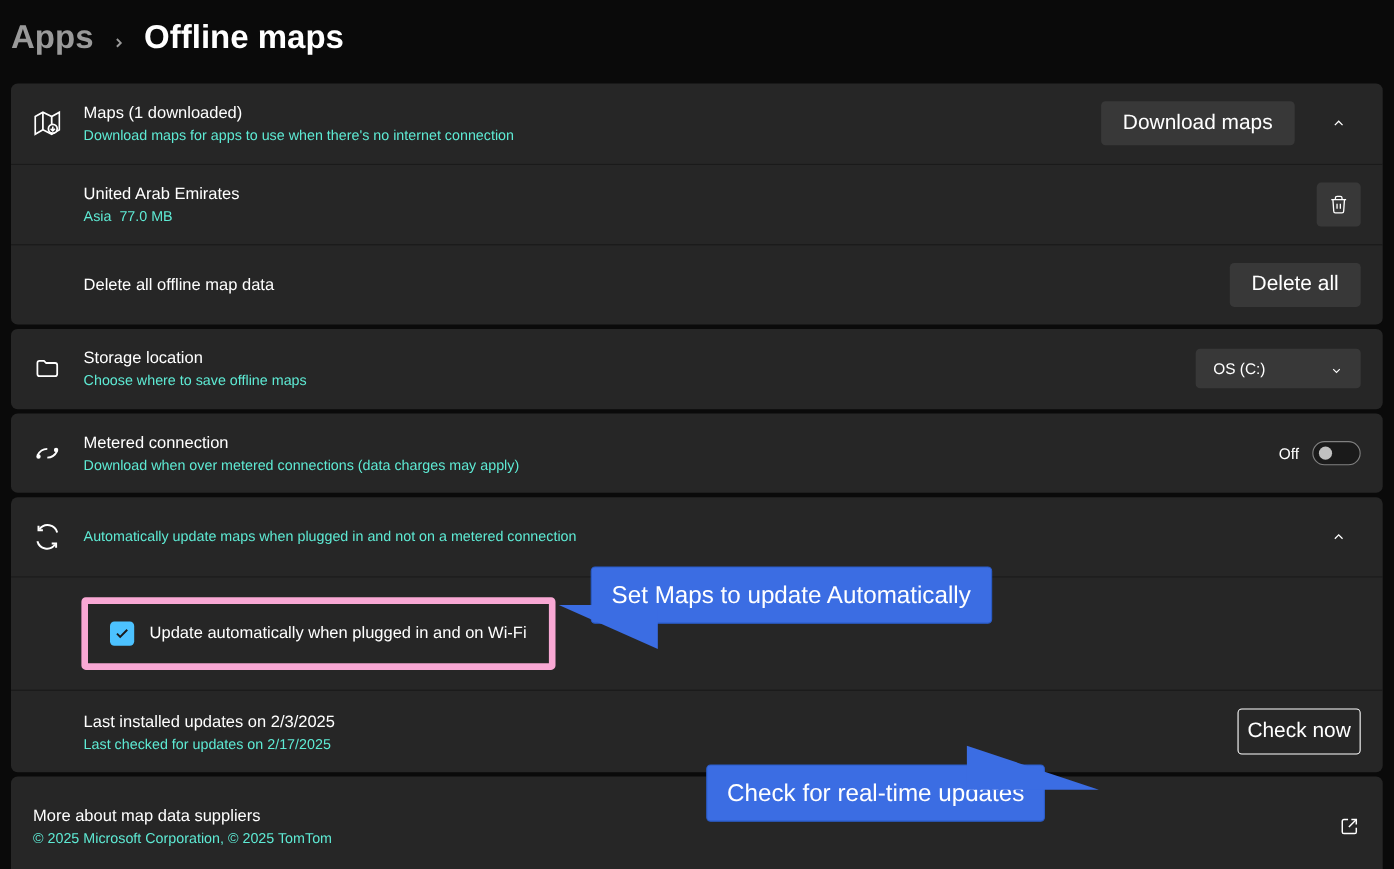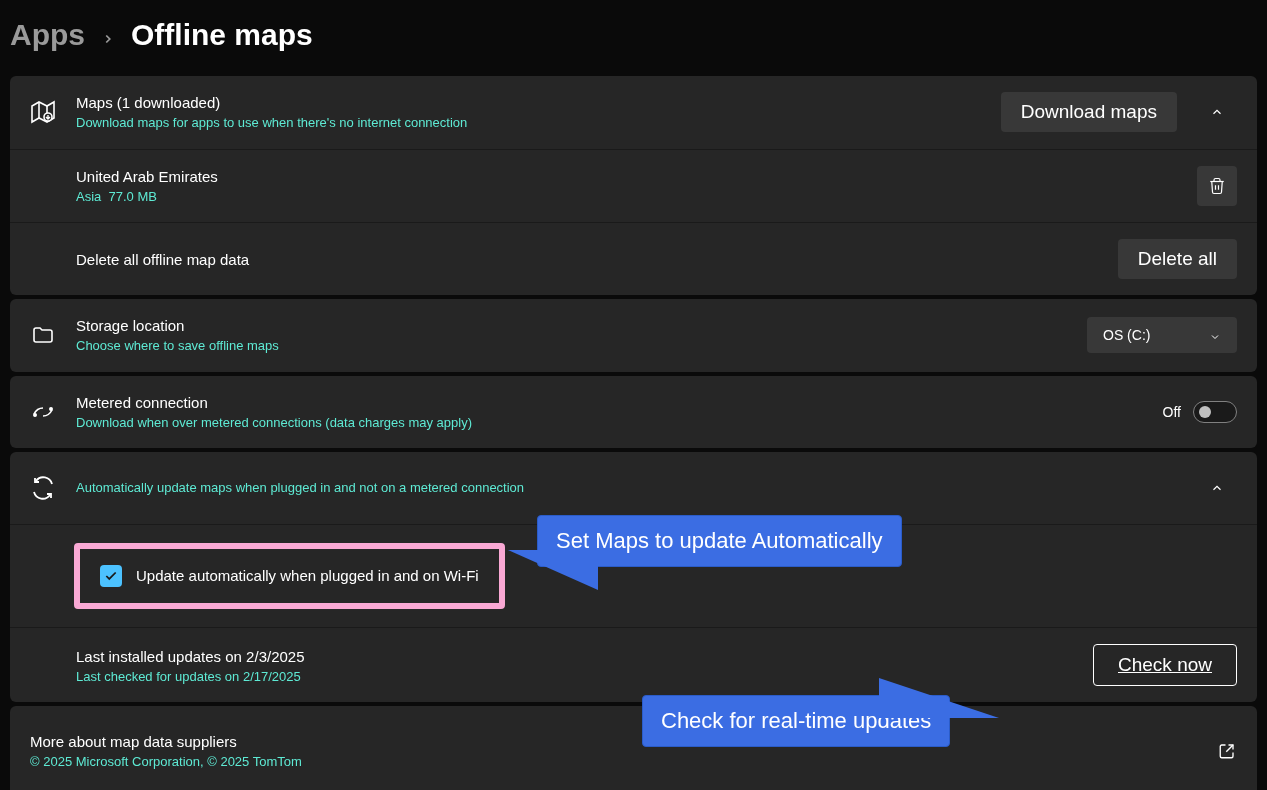--- a/index.html
+++ b/index.html
@@ -72,22 +72,21 @@
   border: none;
   padding: 9px 20px;
   border-radius: 4px;
   font-size: 19px;
   cursor: pointer;
   font-family: inherit;
 }
 .btn-outline {
   background: transparent;
   border: 1.5px solid #ffffff;
-  padding: 9px 24px;
-  text-decoration: underline;
+  padding: 9px 8px;
 }
 .chevron {
   width: 40px;
   height: 40px;
   display: flex;
   align-items: center;
   justify-content: center;
   cursor: pointer;
   color: #ffffff;
 }

